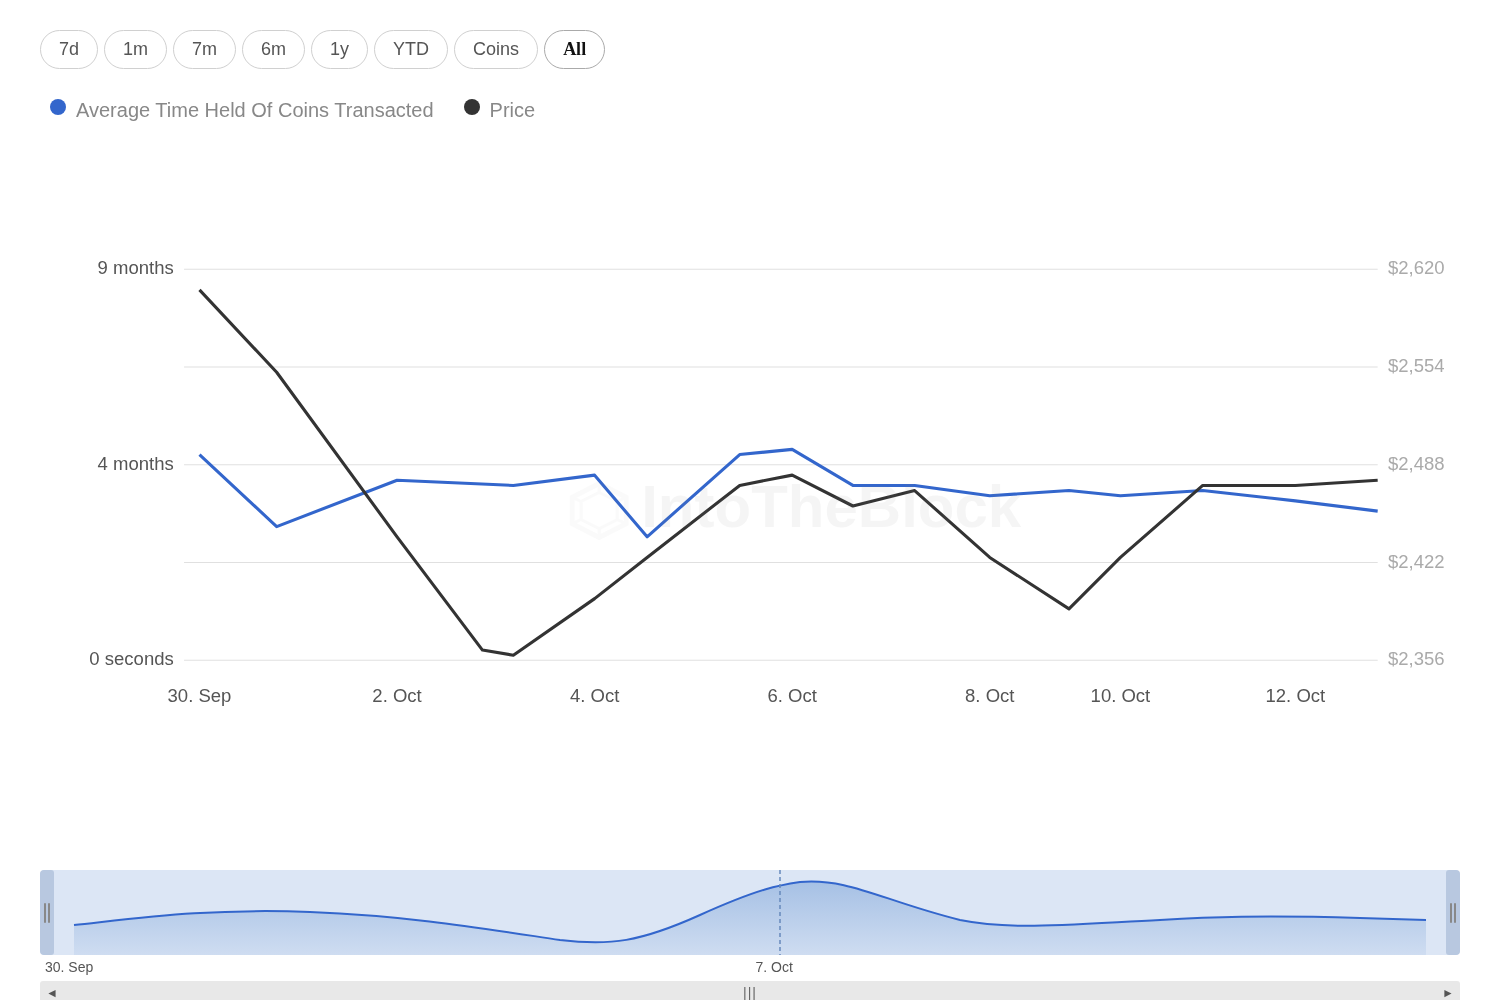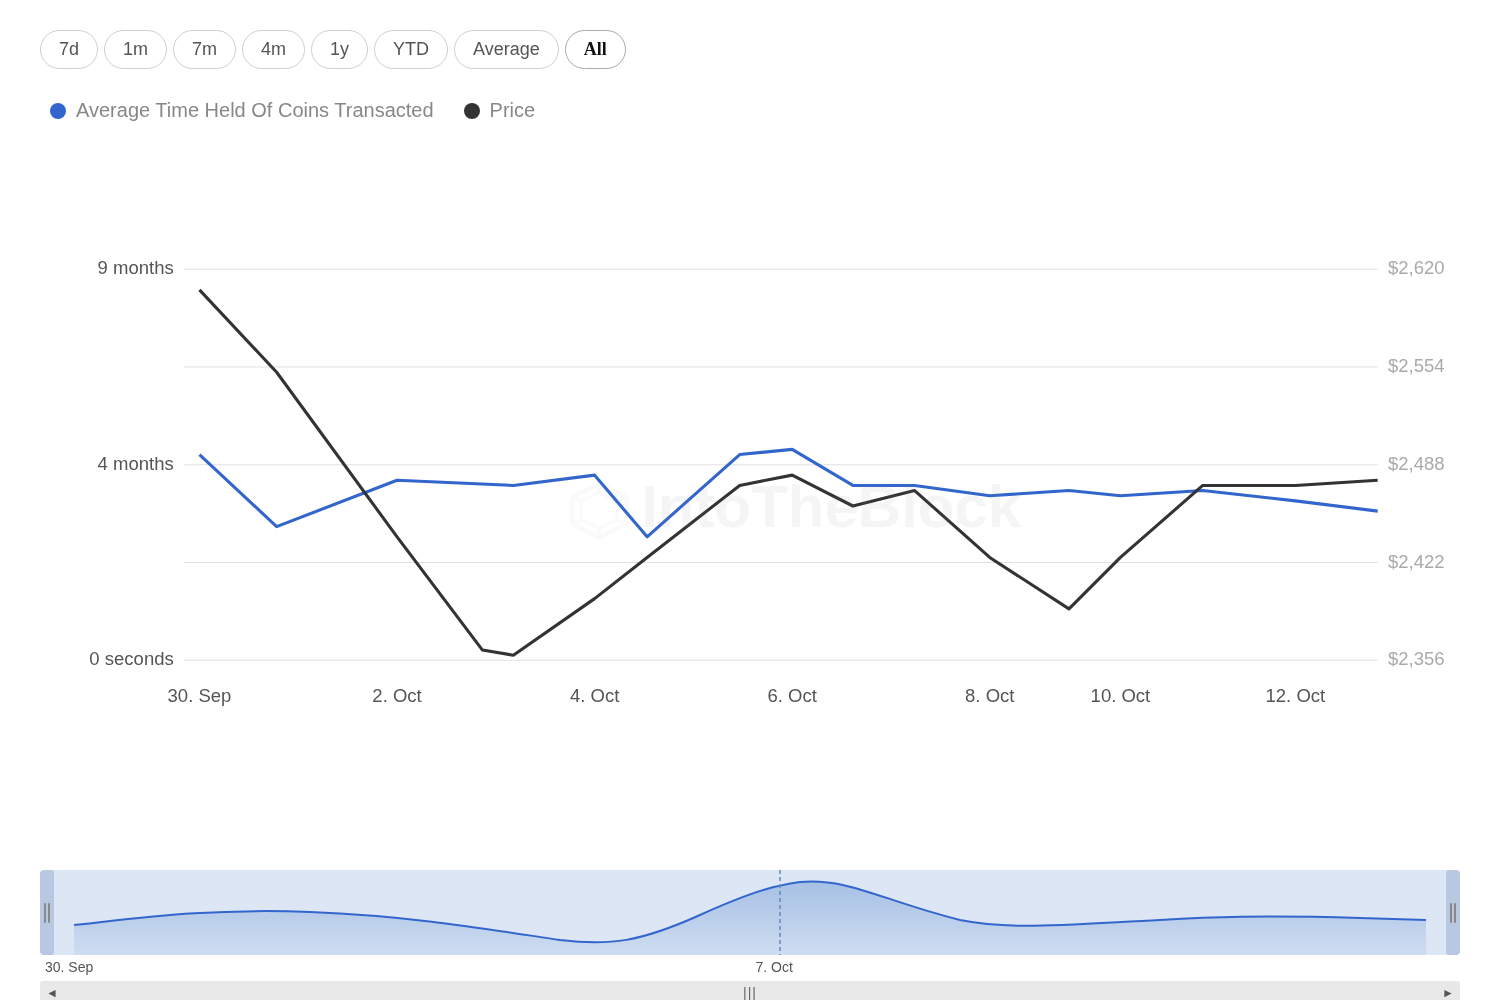--- a/index.html
+++ b/index.html
@@ -50,21 +50,21 @@
     .legend {
       display: flex;
       align-items: center;
       gap: 30px;
       margin-bottom: 30px;
       padding-left: 10px;
     }
 
     .legend-item {
       display: flex;
-      align-items: center;
+      align-items: flex-start;
       gap: 10px;
     }
 
     .legend-dot {
       width: 16px;
       height: 16px;
       border-radius: 50%;
     }
 
     .legend-dot.blue { background: #3366cc; }
@@ -217,24 +217,24 @@
   </style>
 </head>
 <body>
 
 <div class="container">
 
   <div class="time-filters">
   <button class="time-btn">7d</button>
       <button class="time-btn">1m</button>
       <button class="time-btn">7m</button>
-      <button class="time-btn">4m</button>
+      <button class="time-btn">6m</button>
       <button class="time-btn">1y</button>
       <button class="time-btn">YTD</button>
-      <button class="time-btn">Average</button>
+      <button class="time-btn">Coins</button>
       <button class="time-btn active">All</button>
     </div>
 
   <div class="legend">
   <div class="legend-item">
         <div class="legend-dot blue"></div>
         <span class="legend-label">Average Time Held Of Coins Transacted</span>
       </div>
       <div class="legend-item">
         <div class="legend-dot dark"></div>

